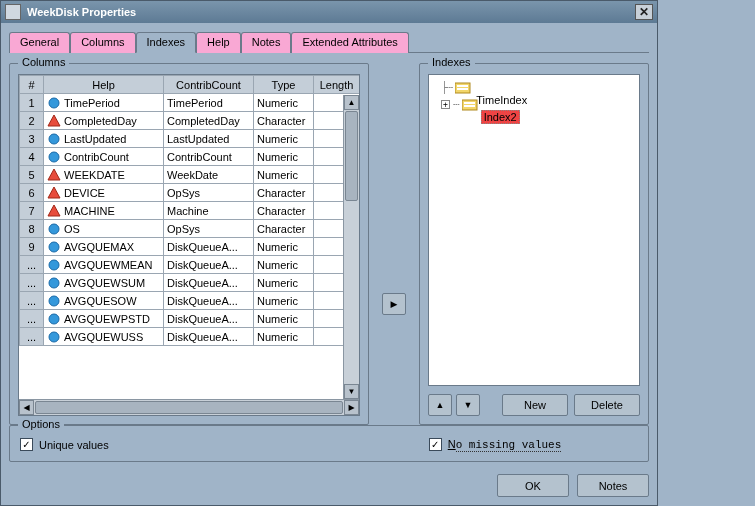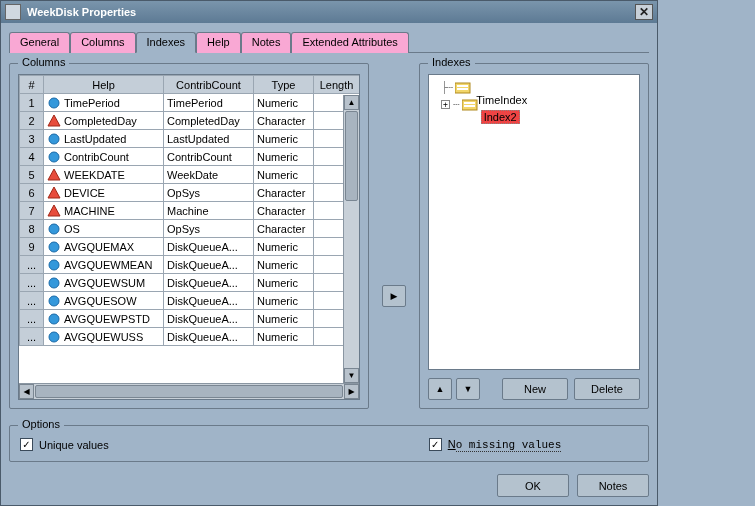--- a/index.html
+++ b/index.html
@@ -242,21 +242,20 @@
   }
   .btn {
     min-width: 66px; height: 22px;
     background: #b4c2ce;
     border: 1px solid #6a7a8a;
     display: flex; align-items: center; justify-content: center;
     cursor: pointer;
     border-radius: 2px;
   }
   .options-group {
-    margin-top: 16px;
     padding: 12px 10px 10px;
   }
   .options-row {
     display: flex; gap: 40px;
   }
   .chk {
     display: flex; align-items: center; gap: 6px;
     cursor: pointer;
   }
   .chk-box {

